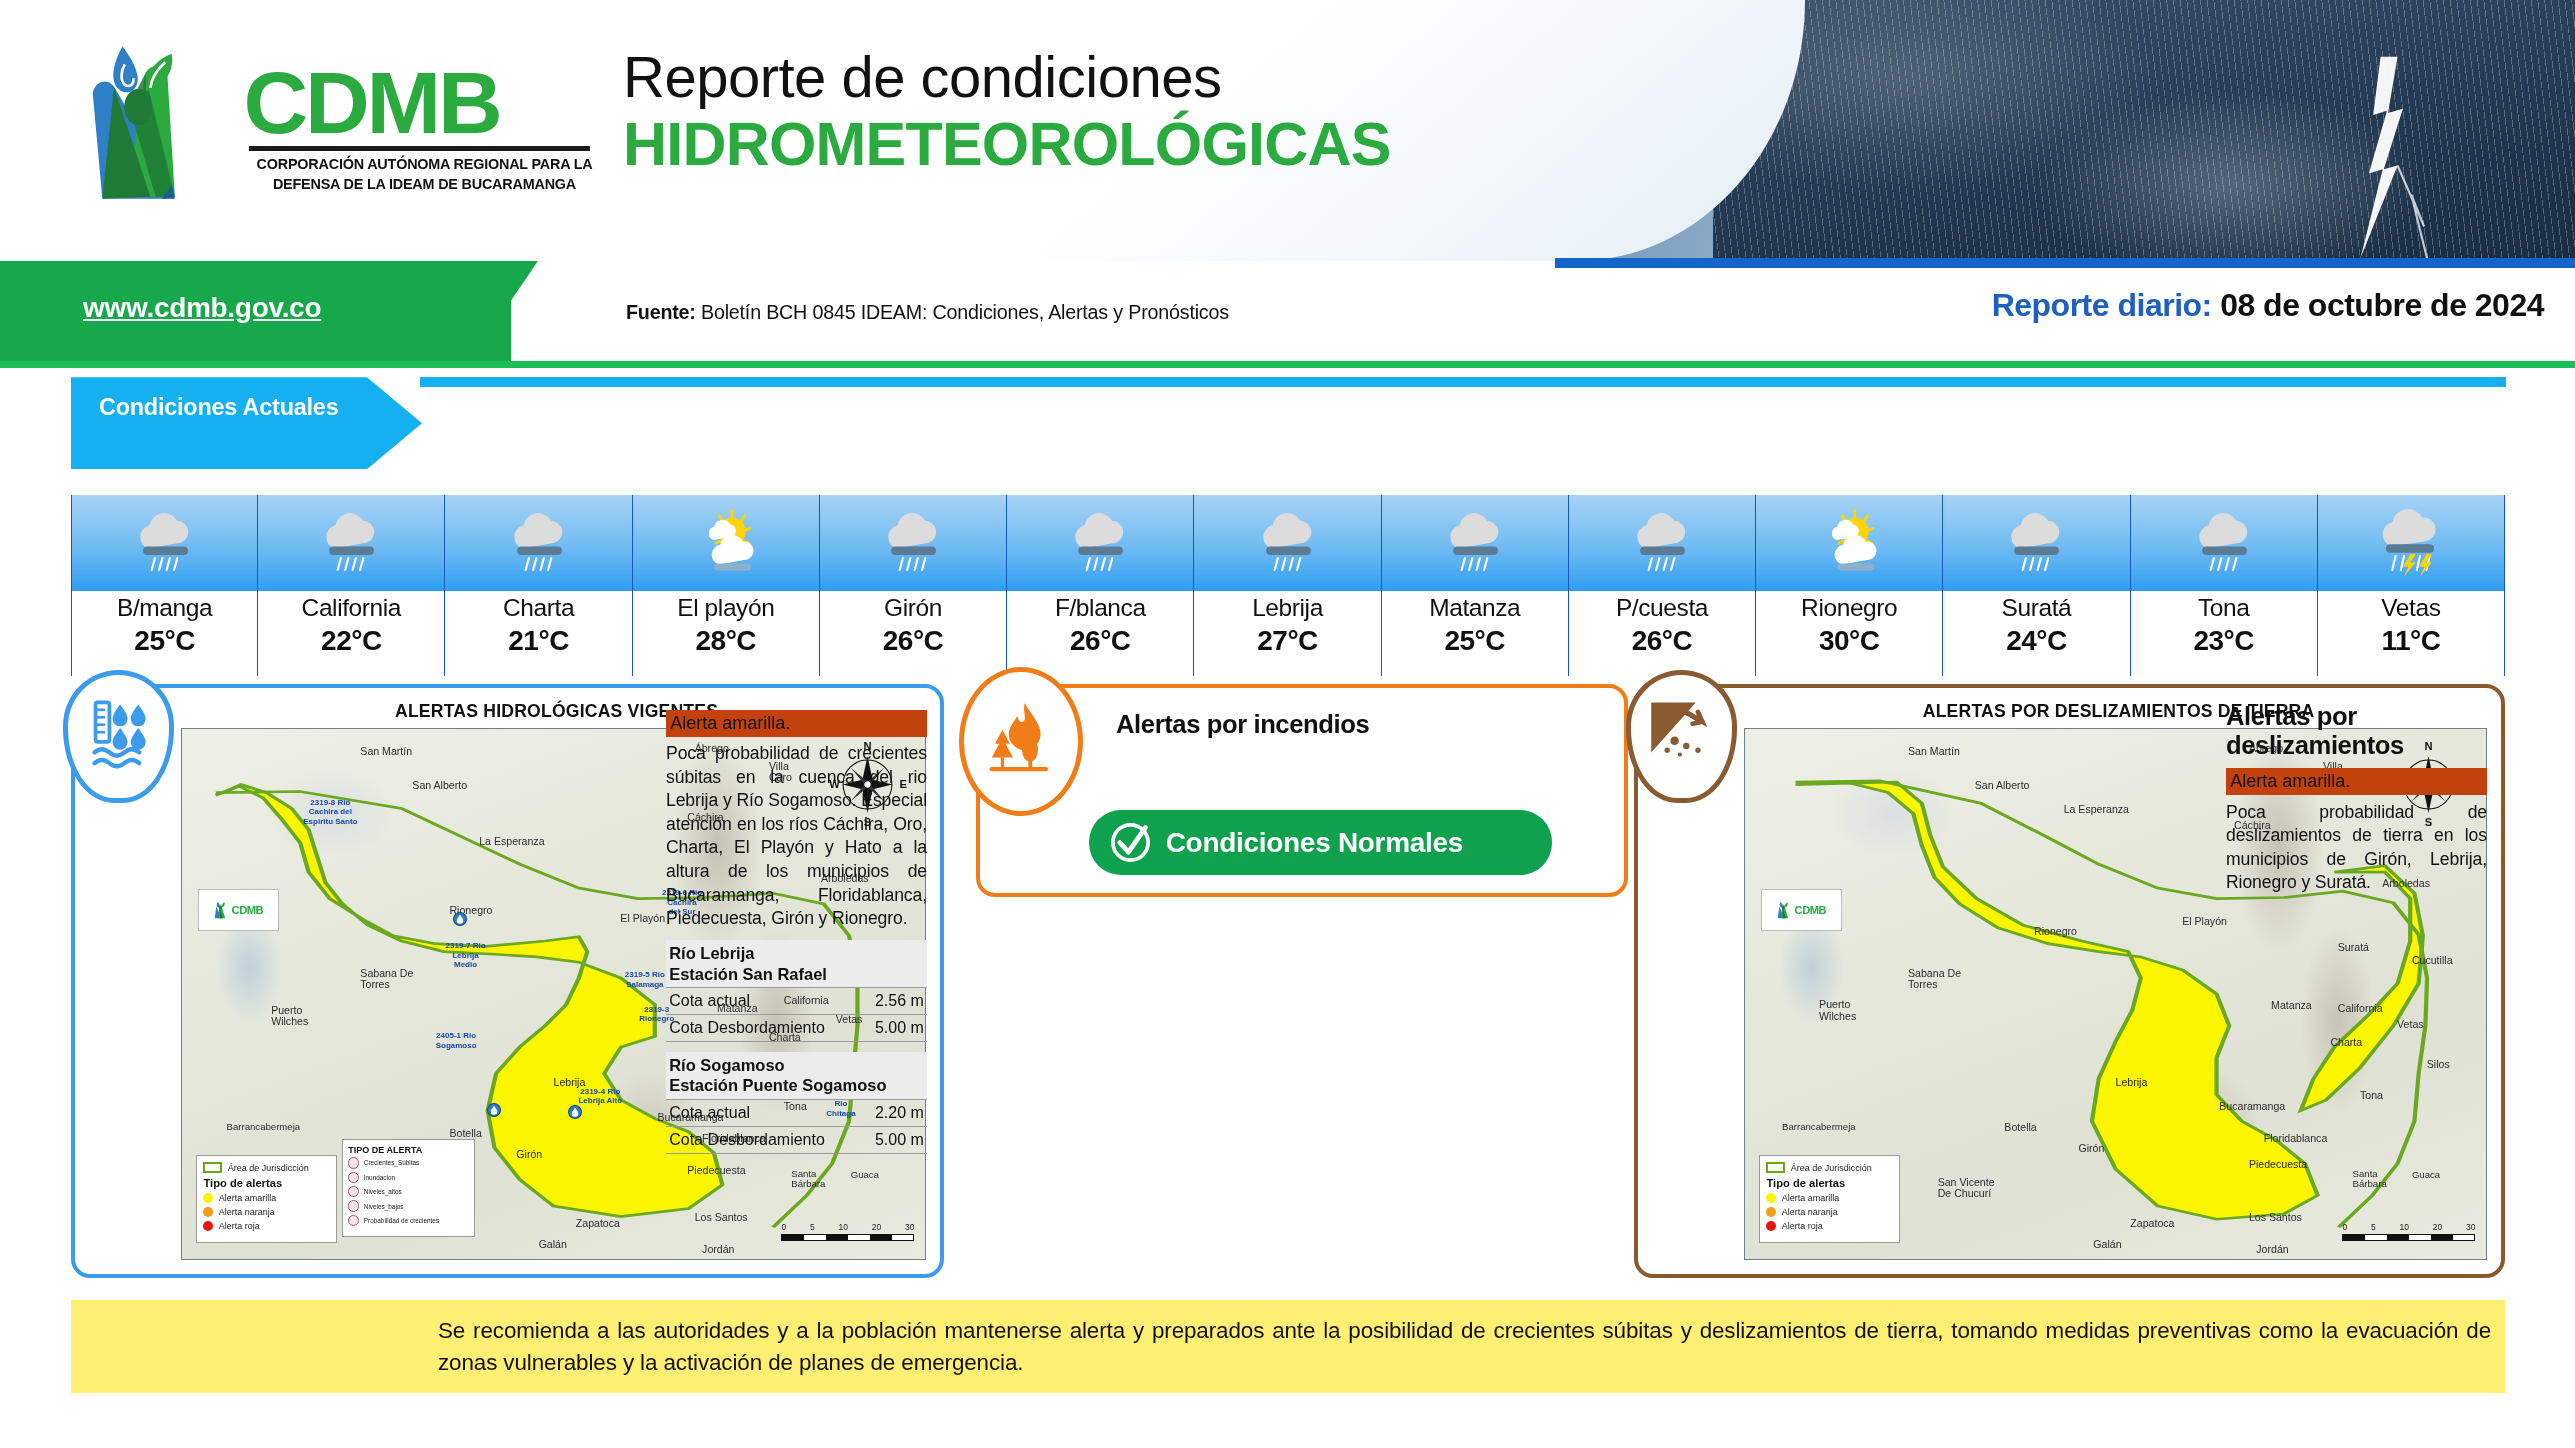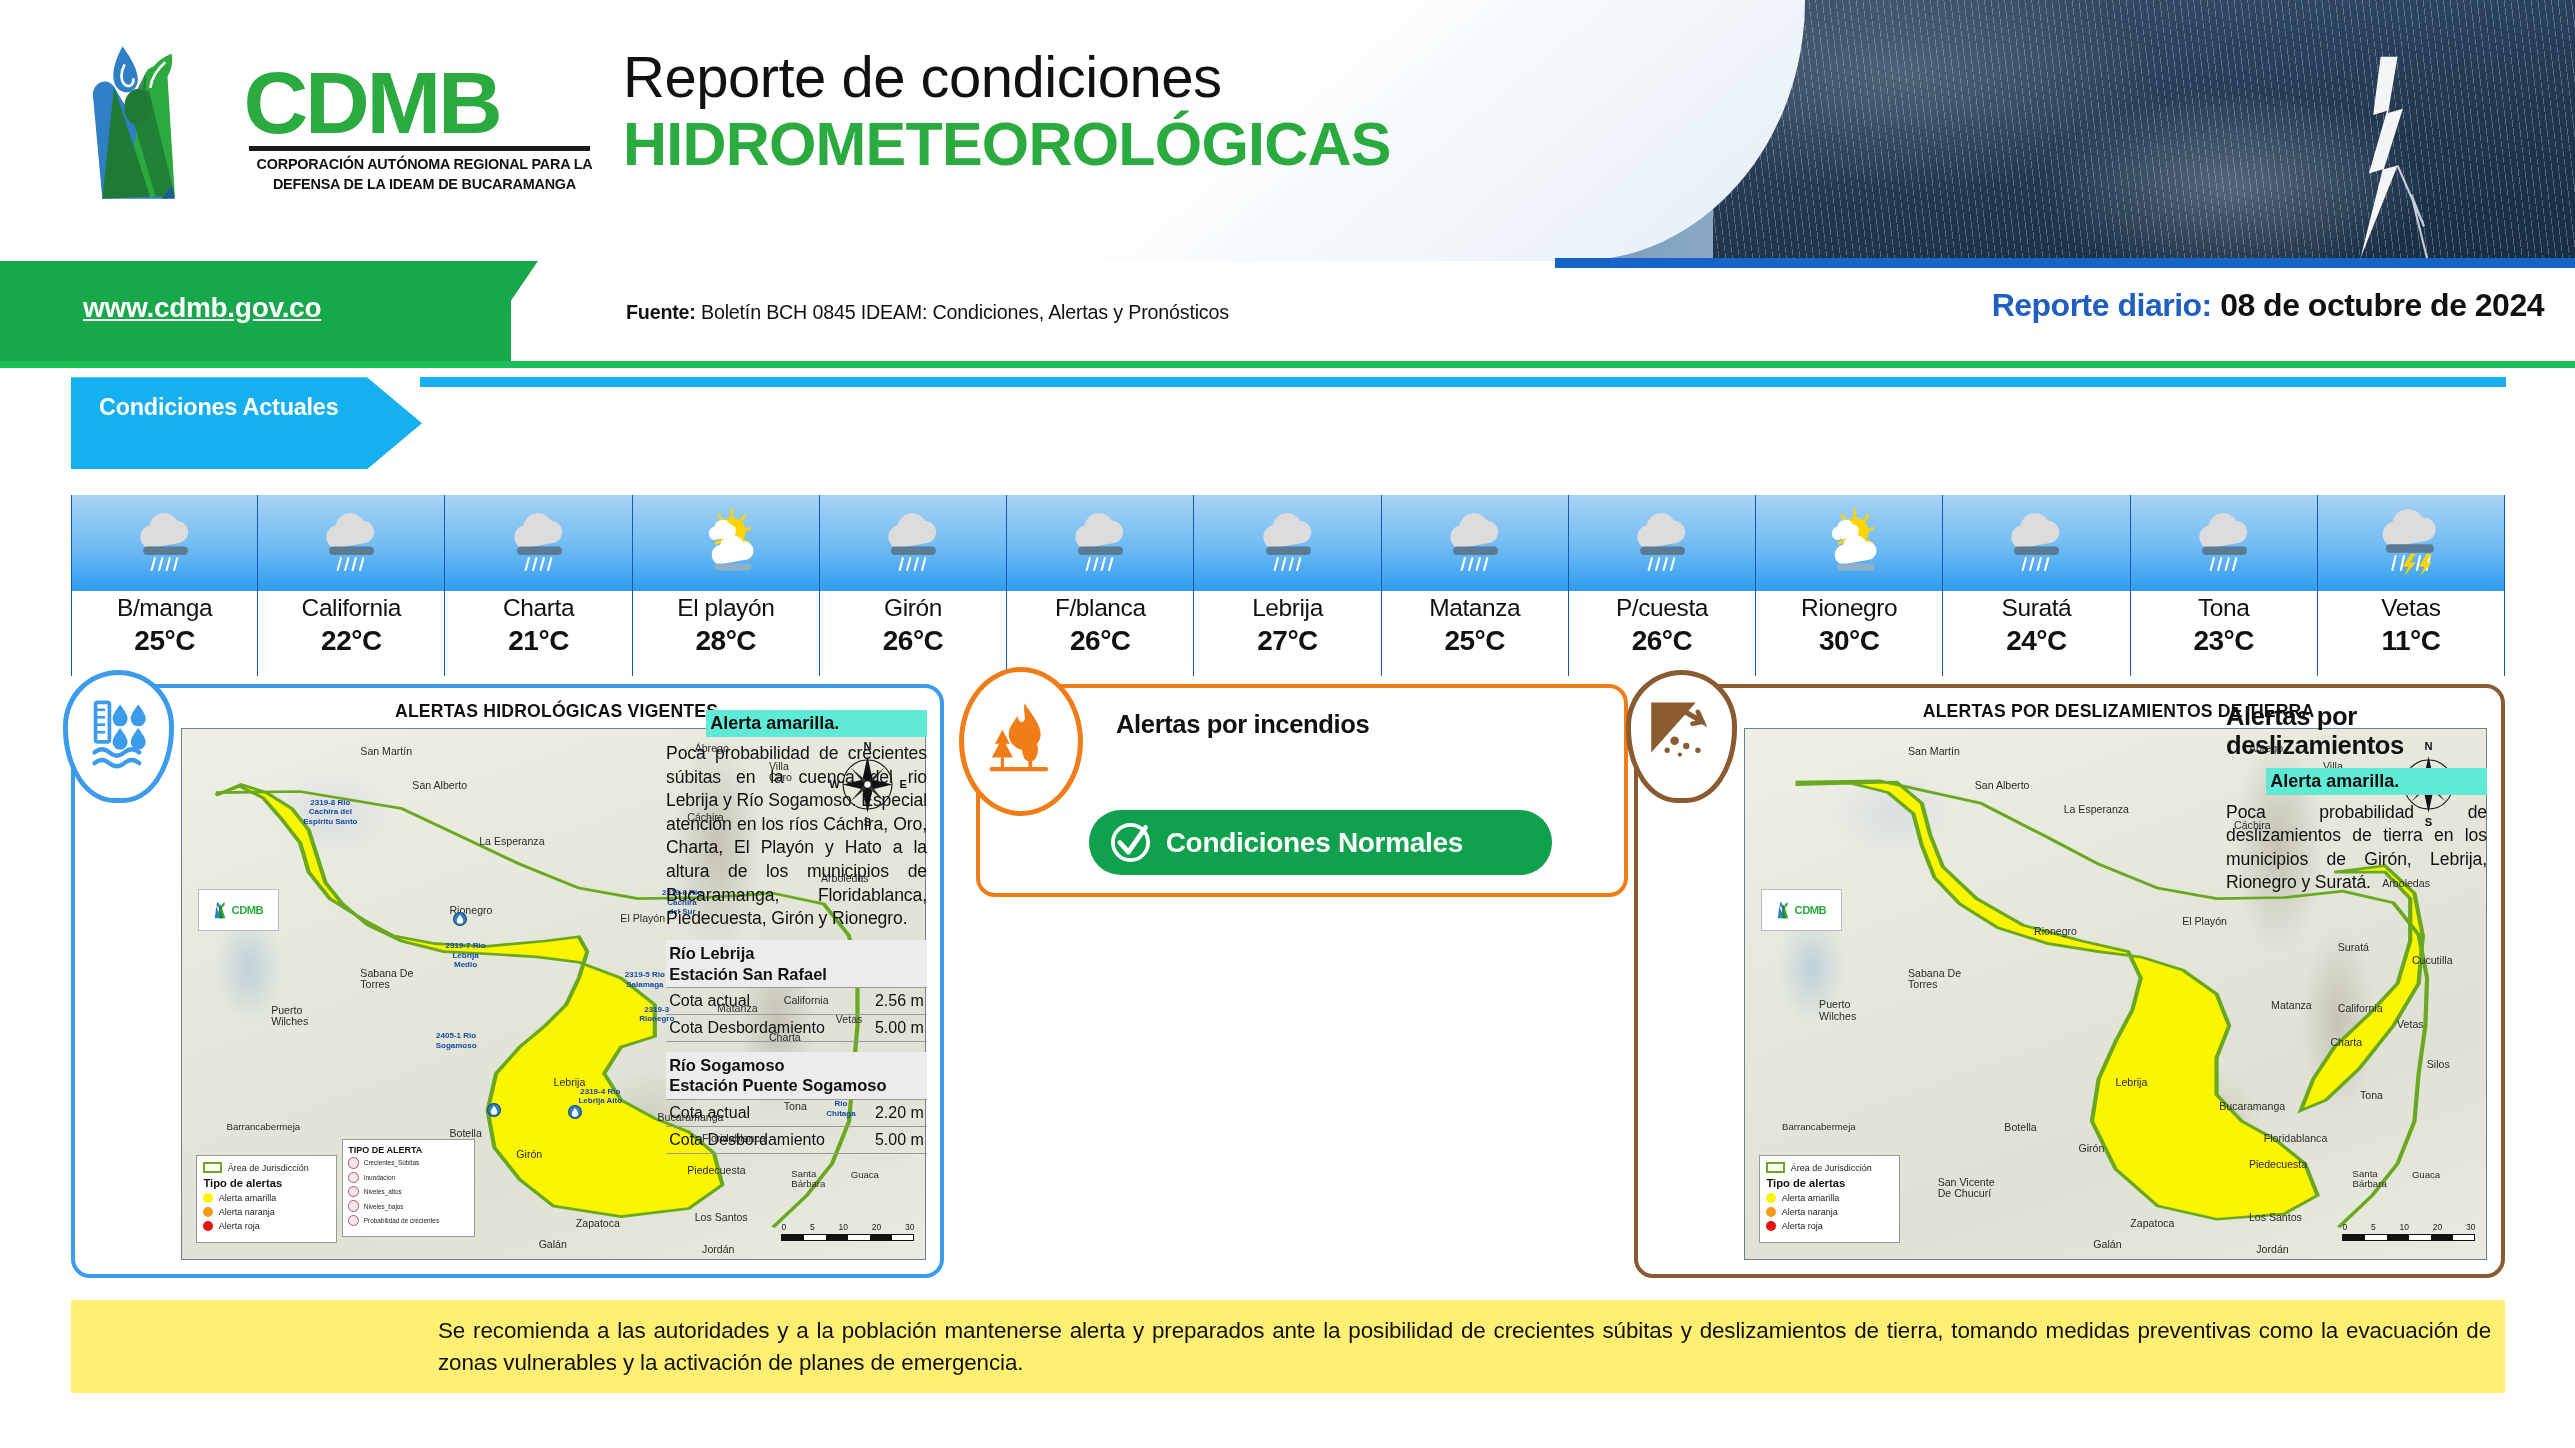--- a/index.html
+++ b/index.html
@@ -196,22 +196,22 @@
   .scale-bar i:nth-child(odd) { background:#111; }
   .scale-bar i:nth-child(even) { background:#fff; }
 
   .alert-text-col {
     position:absolute; top: 14px; width: 261px;
   }
   .card-flood .alert-text-col { left: 591px; }
   .card-slide .alert-text-col { left: 588px; }
   .alert-head { font-size: 25.6px; font-weight: 800; color:#111; line-height:1.14; letter-spacing:-0.4px; }
   .alert-yellow {
-    background:#5eead4; font-size: 18px; font-weight: 700; color:#111;
-    padding: 3.2px 4.3px; margin-top: 7.5px; display:block;margin-left:40px;
+    background:#c2410c; font-size: 18px; font-weight: 400; color:#111;
+    padding: 3.2px 4.3px; margin-top: 7.5px; display:block;
   }
   .alert-body { font-size: 17.6px; color:#111; line-height:1.34; text-align: justify; margin-top: 5.3px; letter-spacing:-0.1px; }
 
   .station { margin-top: 9.6px; }
   .station-head {
     background:#ececec; font-size: 16.5px; font-weight: 800; color:#111;
     line-height: 1.22; padding: 3.2px 3.2px 3.7px;
   }
   .station-row {
     display:flex; justify-content:space-between; border-top:1.1px solid #9a9a9a;

